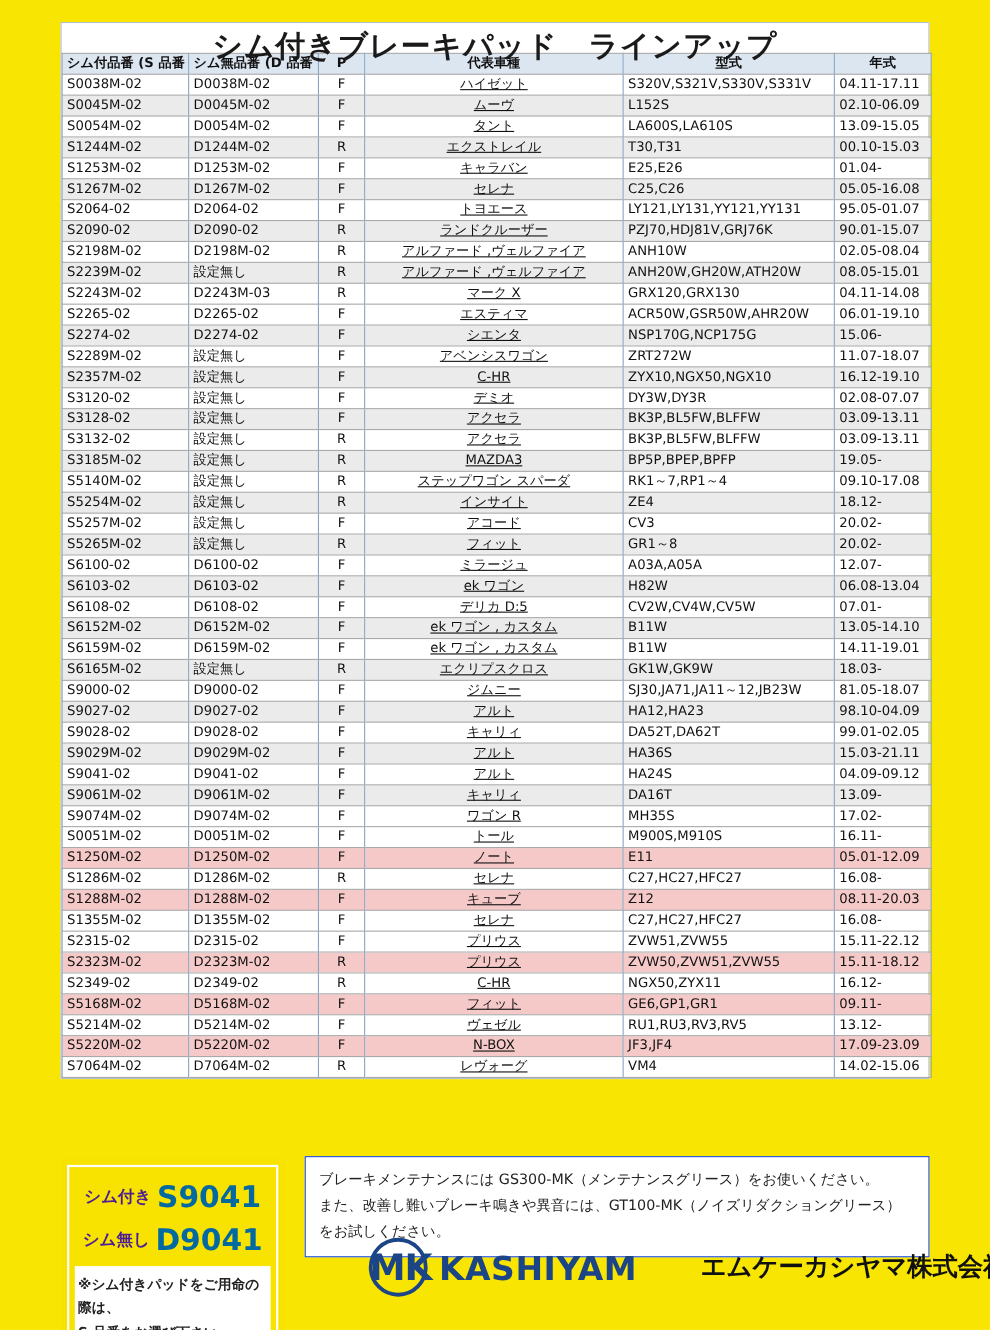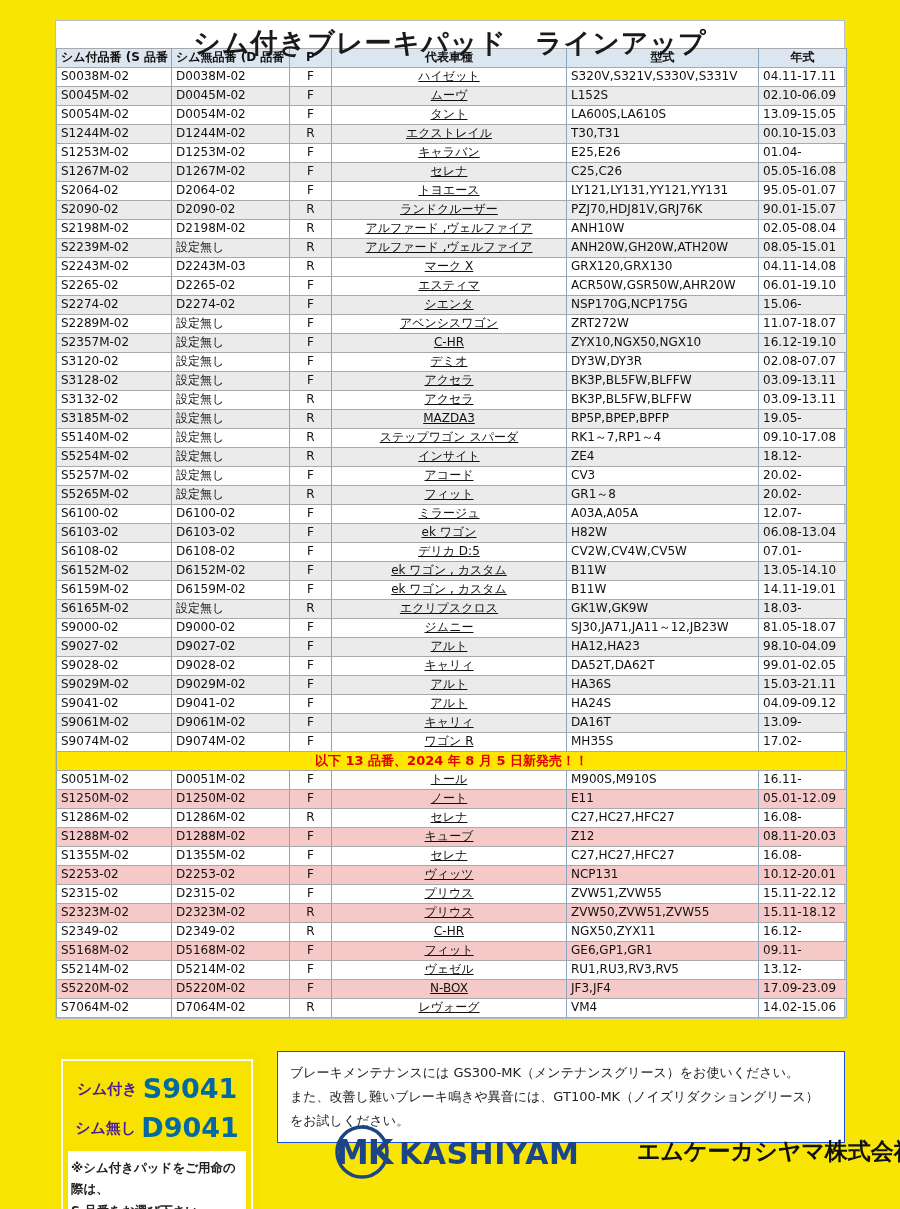--- a/index.html
+++ b/index.html
@@ -350,23 +350,20 @@
           </tr>
           <tr>
             <td class="c0">S9074M-02</td>
             <td class="c1">D9074M-02</td>
             <td class="c2">F</td>
             <td class="c3">ワゴン R</td>
             <td class="c4">MH35S</td>
             <td class="c5">17.02-</td>
           </tr>
           <tr>
-            <td colspan="6" class="banner">以下 13 品番、2024 年 8 月 5 日新発売！！</td>
-          </tr>
-          <tr>
             <td class="c0">S0051M-02</td>
             <td class="c1">D0051M-02</td>
             <td class="c2">F</td>
             <td class="c3">トール</td>
             <td class="c4">M900S,M910S</td>
             <td class="c5">16.11-</td>
           </tr>
           <tr class="pink">
             <td class="c0">S1250M-02</td>
             <td class="c1">D1250M-02</td>
@@ -391,28 +388,20 @@
             <td class="c4">Z12</td>
             <td class="c5">08.11-20.03</td>
           </tr>
           <tr>
             <td class="c0">S1355M-02</td>
             <td class="c1">D1355M-02</td>
             <td class="c2">F</td>
             <td class="c3">セレナ</td>
             <td class="c4">C27,HC27,HFC27</td>
             <td class="c5">16.08-</td>
-          </tr>
-          <tr class="pink">
-            <td class="c0">S2253-02</td>
-            <td class="c1">D2253-02</td>
-            <td class="c2">F</td>
-            <td class="c3">ヴィッツ</td>
-            <td class="c4">NCP131</td>
-            <td class="c5">10.12-20.01</td>
           </tr>
           <tr>
             <td class="c0">S2315-02</td>
             <td class="c1">D2315-02</td>
             <td class="c2">F</td>
             <td class="c3">プリウス</td>
             <td class="c4">ZVW51,ZVW55</td>
             <td class="c5">15.11-22.12</td>
           </tr>
           <tr class="pink">

